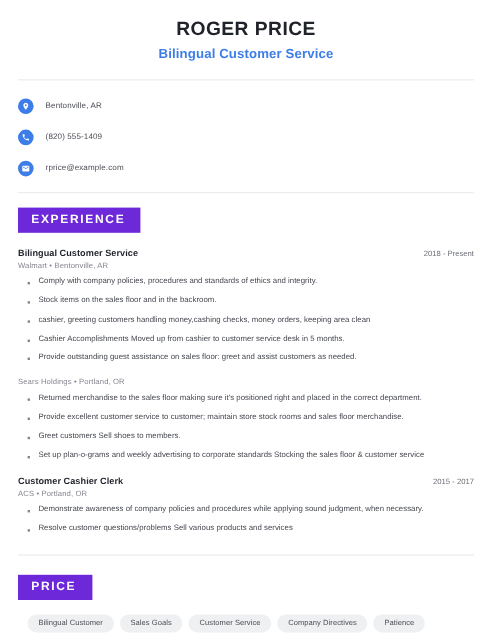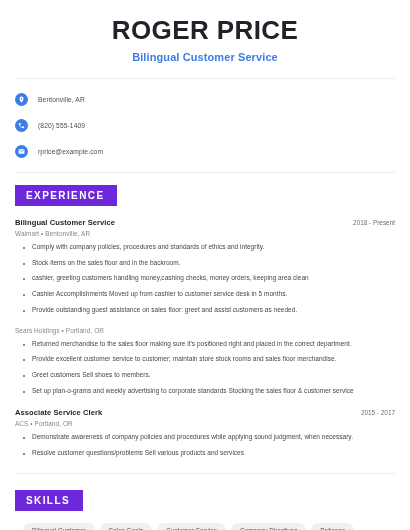--- a/index.html
+++ b/index.html
@@ -20,21 +20,21 @@
     overflow: hidden;
     padding: 0 15px;
   }
 
   
   .header {
     text-align: center;
     padding-top: 16px;
   }
   .name {
-    font-size: 26px;
+    font-size: 16px;
     font-weight: 700;
     letter-spacing: 0.4px;
     color: #20232a;
     line-height: 1.15;
   }
   .headline {
     margin-top: 5px;
     font-size: 11px;
     font-weight: 700;
     color: #3d7de8;
@@ -251,42 +251,42 @@
         <div class="bullet">
           <span class="bullet-mark"></span>
           <span class="bullet-text">Set up plan-o-grams and weekly advertising to corporate standards Stocking the sales floor &amp; customer service</span>
         </div>
       </div>
     </div>
 
     
     <div class="job">
       <div class="job-top">
-        <span class="job-title">Associate Service Clerk</span>
+        <span class="job-title">Customer Cashier Clerk</span>
         <span class="job-dates">2015 - 2017</span>
       </div>
       <div class="job-meta">ACS • Portland, OR</div>
       <div class="bullets">
         <div class="bullet">
           <span class="bullet-mark"></span>
           <span class="bullet-text">Demonstrate awareness of company policies and procedures while applying sound judgment, when necessary.</span>
         </div>
         <div class="bullet">
           <span class="bullet-mark"></span>
           <span class="bullet-text">Resolve customer questions/problems Sell various products and services</span>
         </div>
       </div>
     </div>
 
   </div>
 
   <div class="divider" style="margin-top:16px;"></div>
 
   <div class="skills-wrap">
-    <div class="sec-badge">SKILLS</div>
+    <div class="sec-badge">PRICE</div>
     <div class="skills-list">
       <span class="skill">Bilingual Customer</span>
       <span class="skill">Sales Goals</span>
       <span class="skill">Customer Service</span>
       <span class="skill">Company Directives</span>
       <span class="skill">Patience</span>
 
     </div>
   </div>
 

